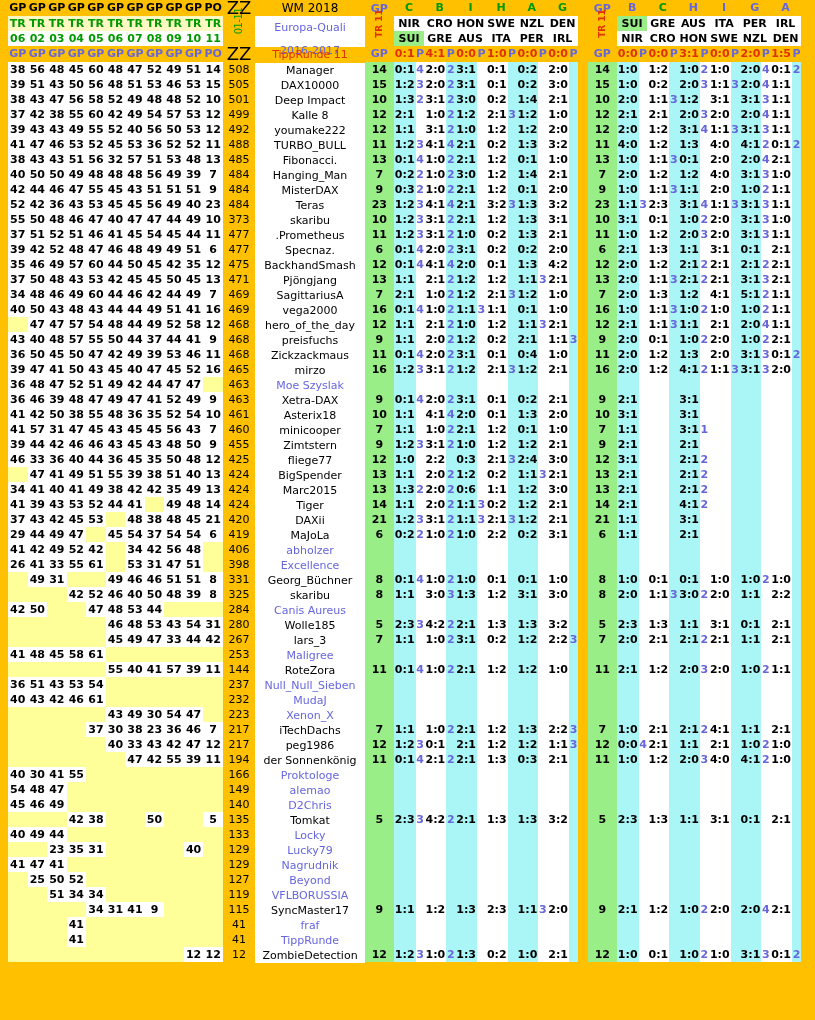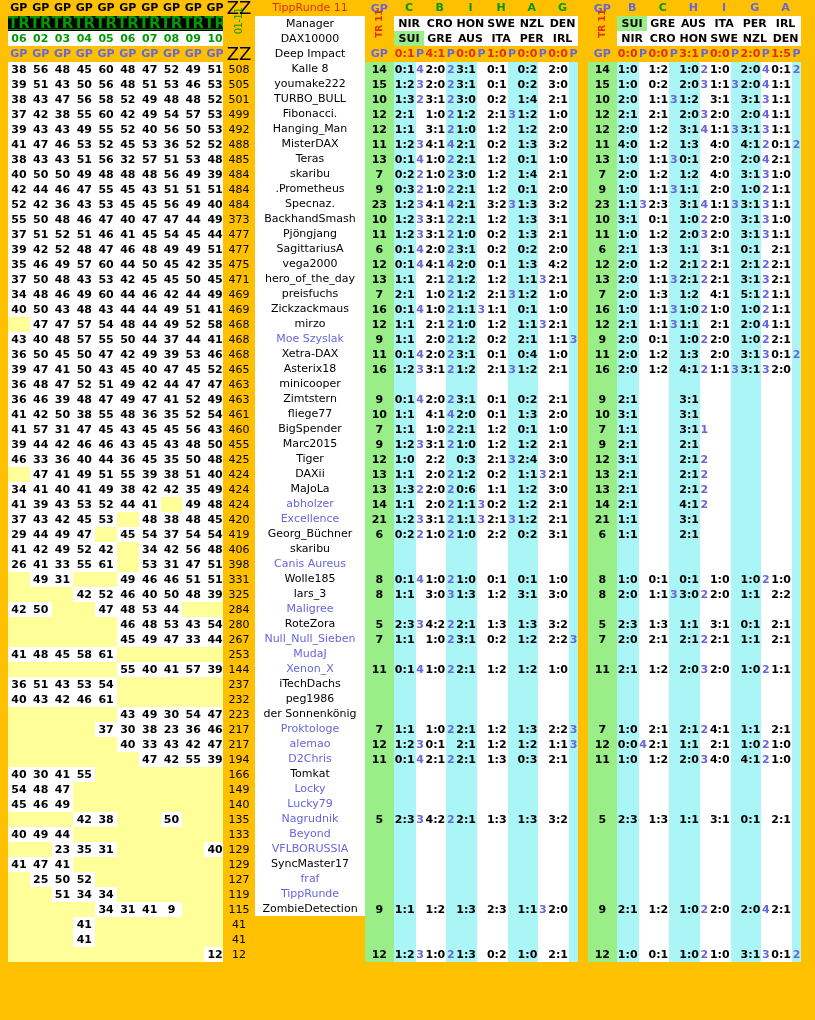--- a/index.html
+++ b/index.html
@@ -21,21 +21,21 @@
   .r { height: 15px; line-height: 15px; font-size: 11px; }
 
   
   #leftblock {
     position: absolute; left: 8px; top: 0; width: 215px;
   }
   #leftblock table { width: 215px; }
   #leftblock td { text-align: center; width: 19.5px; }
 
   .hdr-gp-blk { color: #000; background: #ffc000; font-size: 11px; height: 16px; line-height: 16px; }
-  .hdr-tr     { color: #009900; background: #000000; font-size: 15px; height: 15px; line-height: 15px; text-decoration: underline; }
+  .hdr-tr     { color: #009900; background: #fef9c3; font-size: 11px; height: 15px; line-height: 15px; }
   .hdr-trn    { color: #009900; background: #ffffff; font-size: 11px; height: 15px; line-height: 15px; }
   .hdr-gp-blu { color: #6666dd; background: #ffc000; font-size: 11px; height: 16px; line-height: 16px; }
 
   .cell-w  { background: #ffffff; color: #000000; }
   .cell-e  { background: #ffff99; }
 
   
   #zzcol {
     position: absolute; left: 223px; top: 0; width: 32px;
     text-align: center;
@@ -995,20 +995,25 @@
         <div class="r zztot">127</div>
         <div class="r zztot">119</div>
         <div class="r zztot">115</div>
         <div class="r zztot">41</div>
         <div class="r zztot">41</div>
         <div class="r zztot">12</div>
       </div>
   </div>
 
   <div id="namecol">
+    <div class="name-box">
+      <div style="color:#000;font-size:12px;line-height:16px;background:#ffc000;">WM 2018</div>
+      <div>Europa-Quali</div>
+      <div>2016-2017</div>
+    </div>
     <div class="tippr">TippRunde 11</div>
     <div id="name-body">
         <div class="r nm">Manager</div>
         <div class="r nm">DAX10000</div>
         <div class="r nm">Deep Impact</div>
         <div class="r nm">Kalle 8</div>
         <div class="r nm">youmake222</div>
         <div class="r nm">TURBO_BULL</div>
         <div class="r nm">Fibonacci.</div>
         <div class="r nm">Hanging_Man</div>

